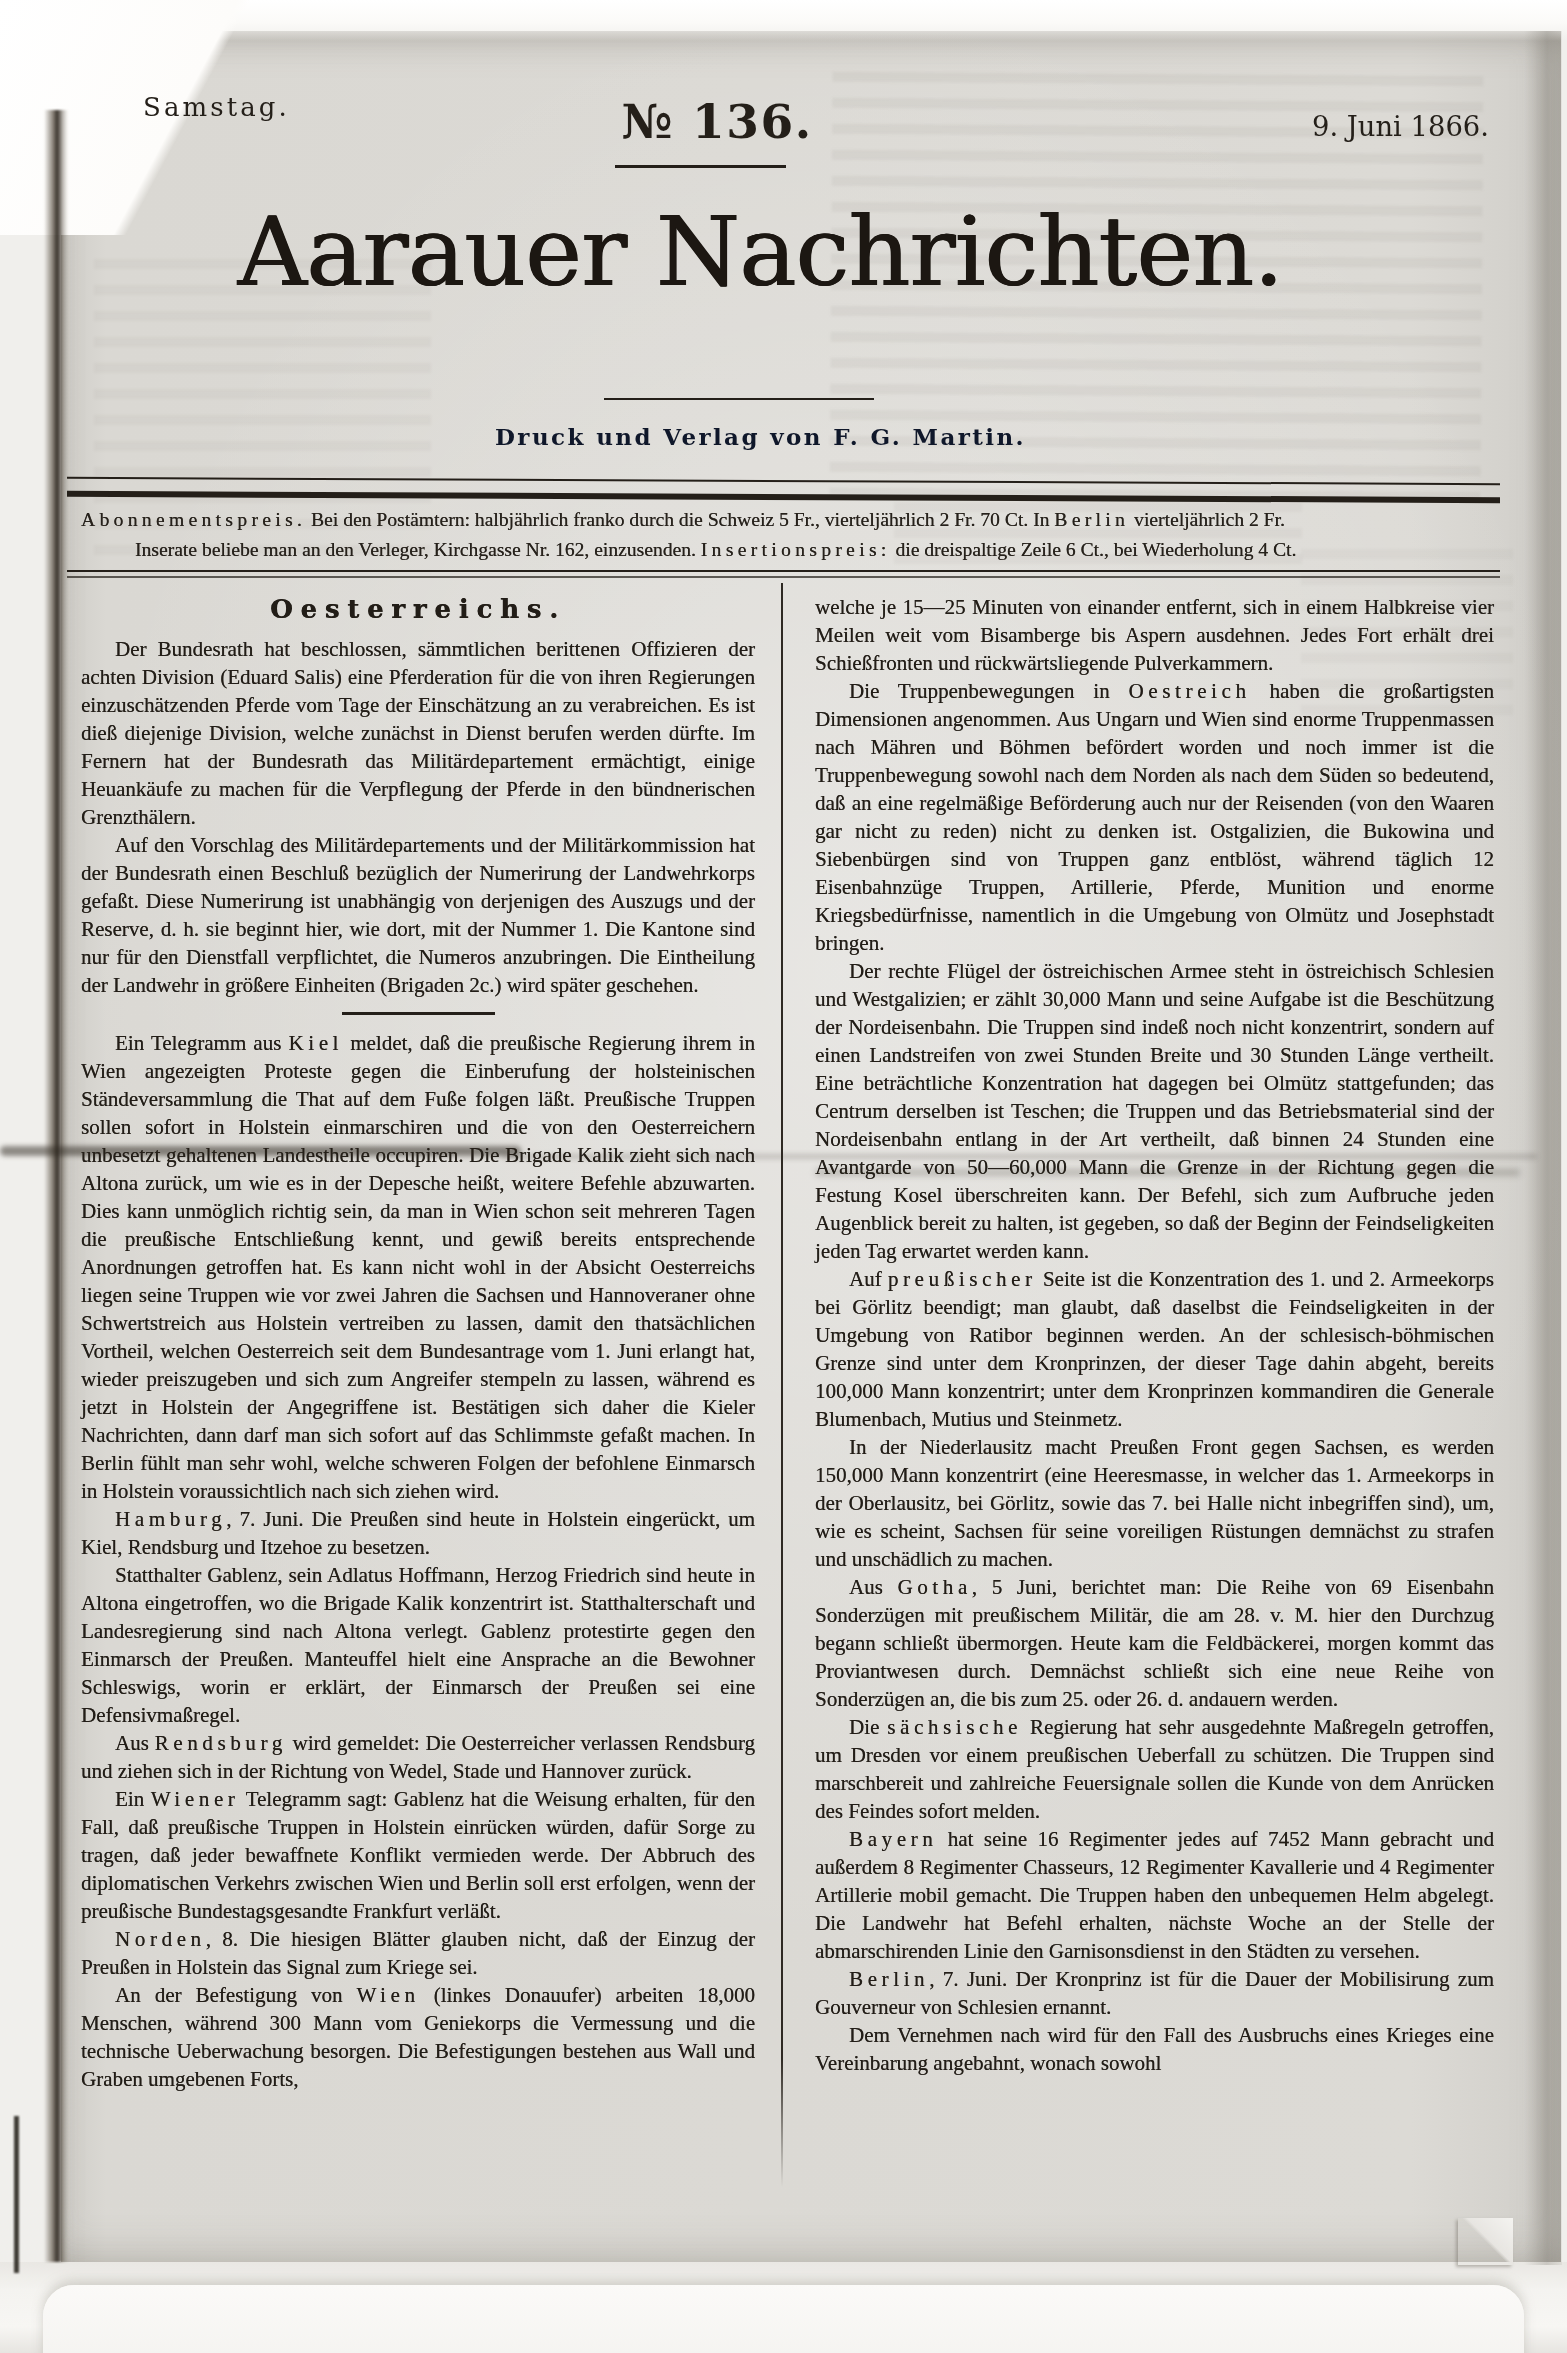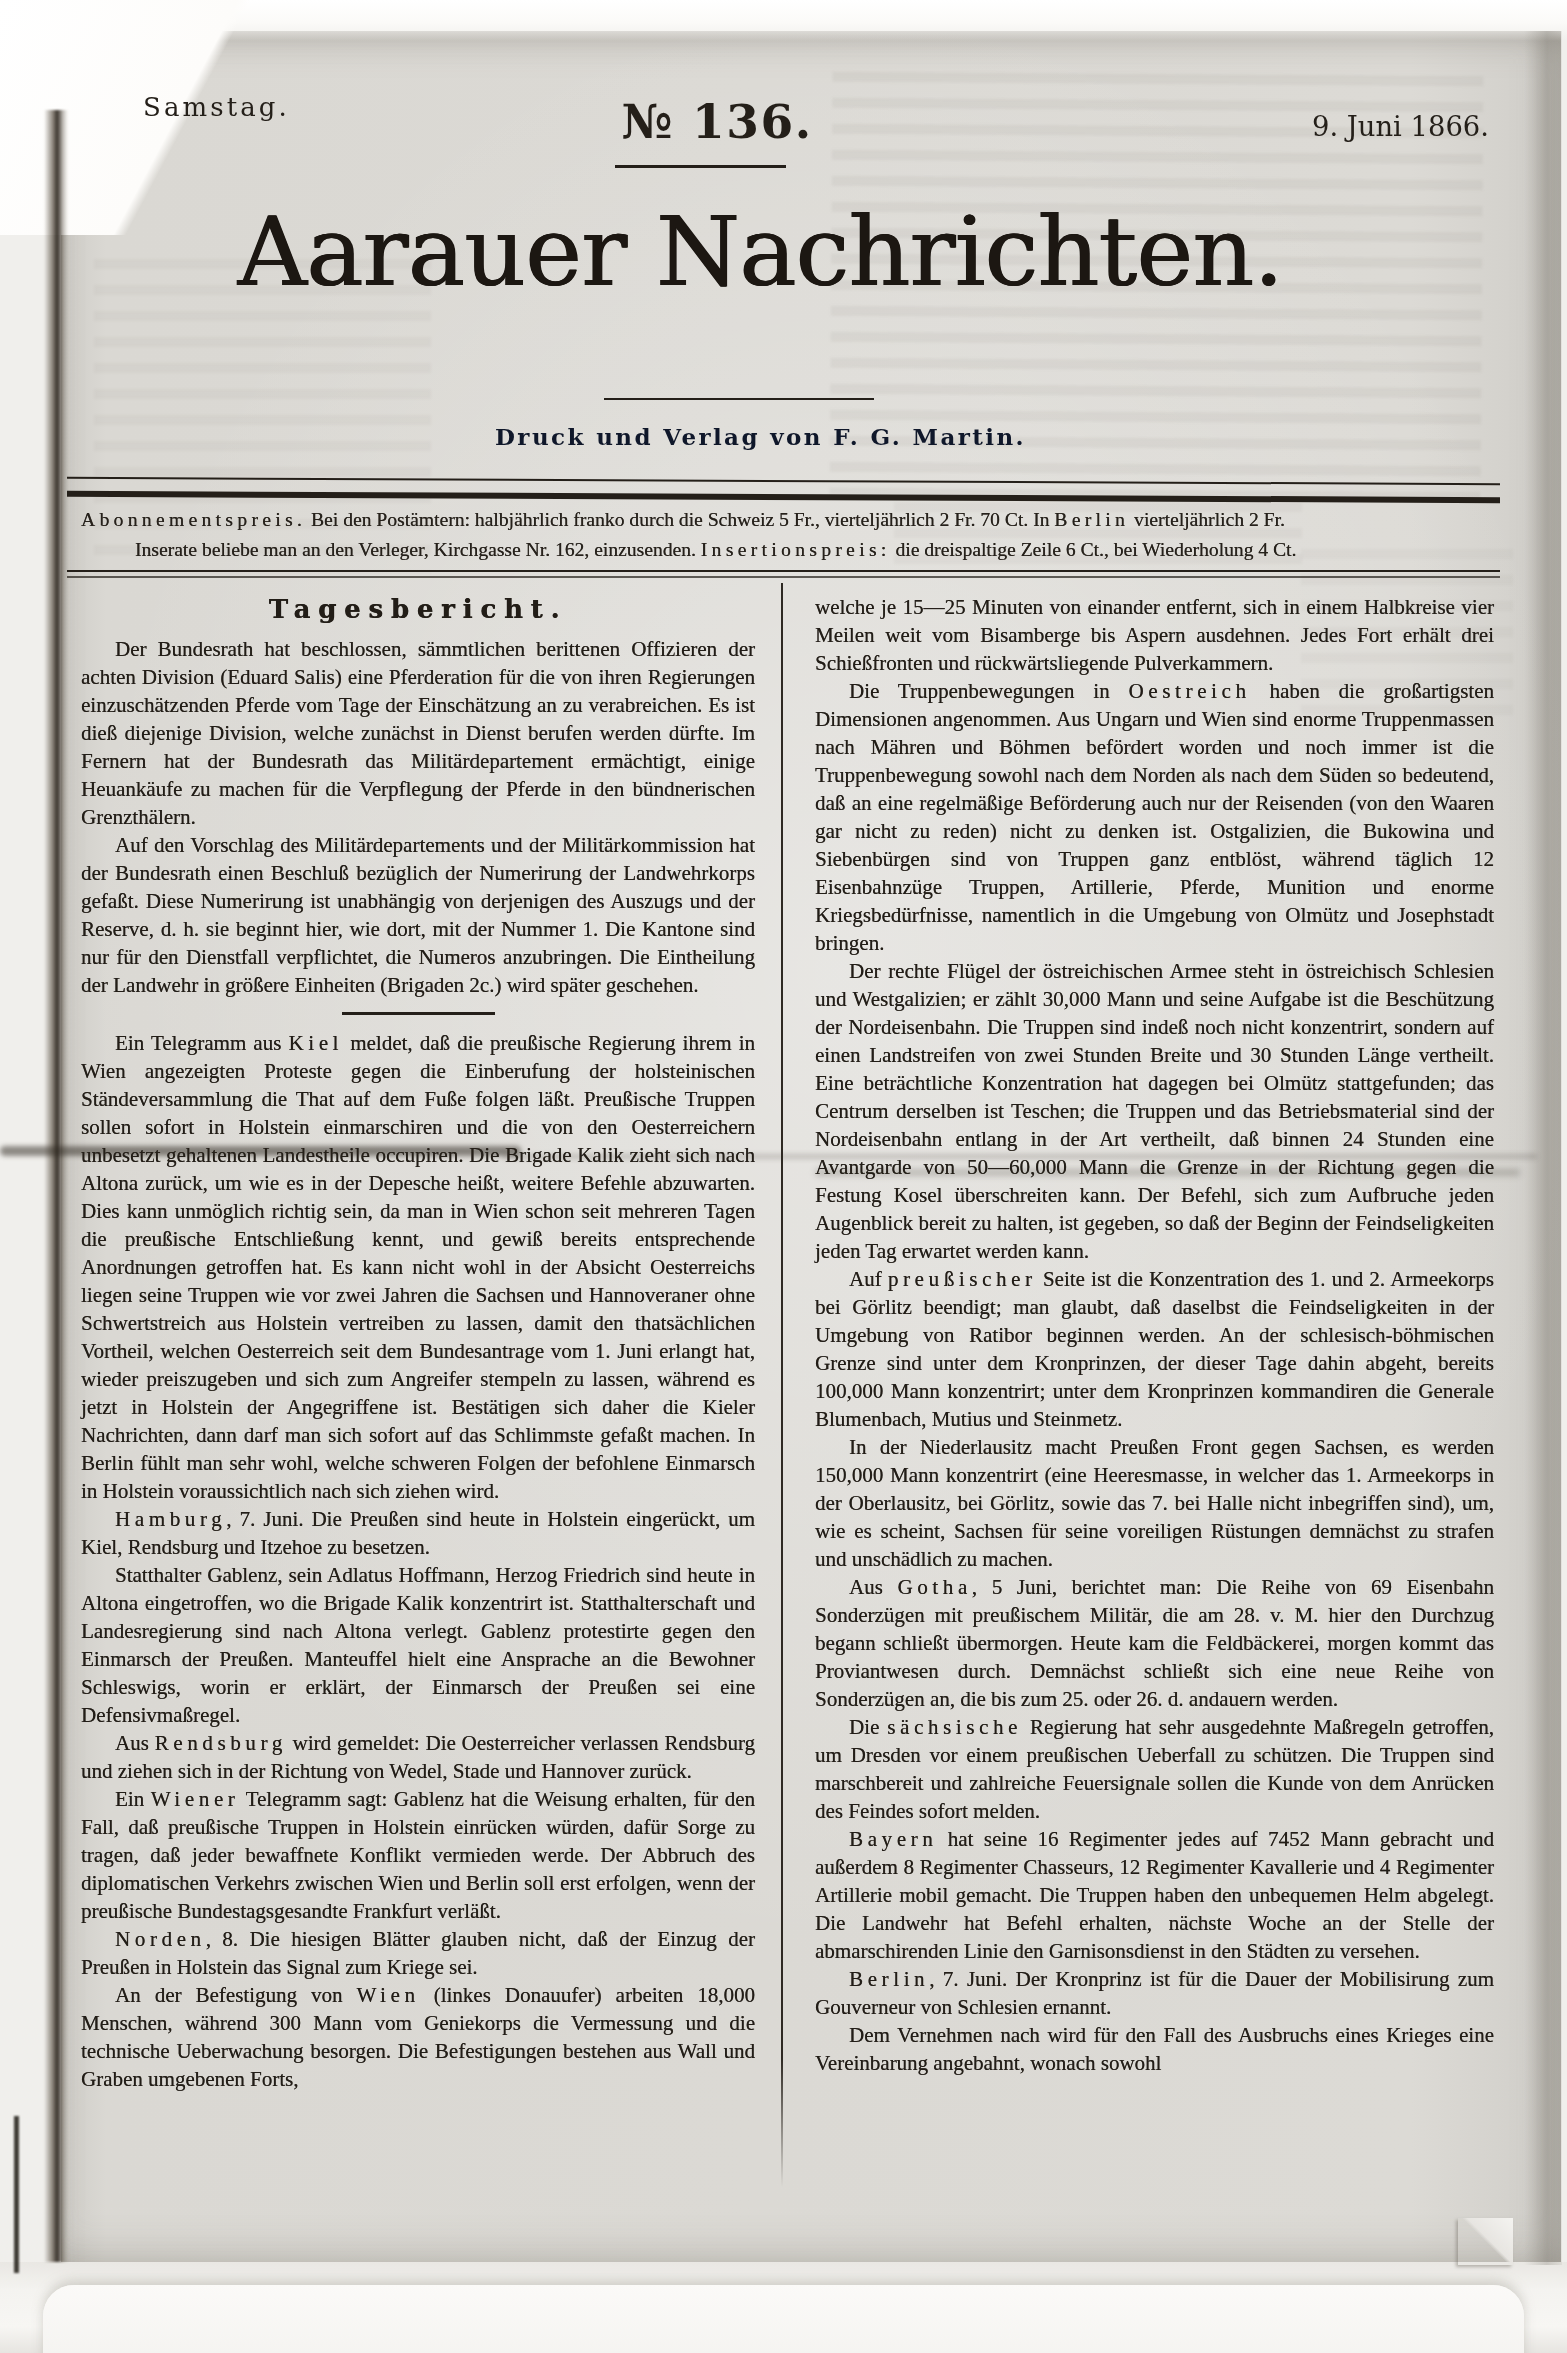--- a/index.html
+++ b/index.html
@@ -120,21 +120,21 @@
   <div class="masthead m2">
       <p class="para noindent"><span>Inserate beliebe man an den Verleger, Kirchgasse Nr. 162, einzusenden.  </span><span class="sperr">Insertionspreis:</span><span> die dreispaltige Zeile 6 Ct., bei Wiederholung 4 Ct.</span></p>
     </div>
 
   <div class="rule r-bot1"></div>
   <div class="rule r-bot2"></div>
 
   <div class="col-divider"></div>
 
   <div class="column left">
-      <div class="col-heading">Tagesbericht.</div>
+      <div class="col-heading">Oesterreichs.</div>
       <p class="para"><span>Der Bundesrath hat beschlossen, sämmtlichen berittenen Offizieren der achten Division (Eduard Salis) eine Pferderation für die von ihren Regierungen einzuschätzenden Pferde vom Tage der Einschätzung an zu verabreichen.  Es ist dieß diejenige Division, welche zunächst in Dienst berufen werden dürfte.  Im Fernern hat der Bundesrath das Militärdepartement ermächtigt, einige Heuankäufe zu machen für die Verpflegung der Pferde in den bündnerischen Grenzthälern.</span></p>
       <p class="para"><span>Auf den Vorschlag des Militärdepartements und der Militärkommission hat der Bundesrath einen Beschluß bezüglich der Numerirung der Landwehrkorps gefaßt.  Diese Numerirung ist unabhängig von derjenigen des Auszugs und der Reserve, d. h. sie beginnt hier, wie dort, mit der Nummer 1.  Die Kantone sind nur für den Dienstfall verpflichtet, die Numeros anzubringen.  Die Eintheilung der Landwehr in größere Einheiten (Brigaden 2c.) wird später geschehen.</span></p>
       <div class="sep-rule"></div>
       <p class="para"><span>Ein Telegramm aus </span><span class="sperr">Kiel</span><span> meldet, daß die preußische Regierung ihrem in Wien angezeigten Proteste gegen die Einberufung der holsteinischen Ständeversammlung die That auf dem Fuße folgen läßt.  Preußische Truppen sollen sofort in Holstein einmarschiren und die von den Oesterreichern unbesetzt gehaltenen Landestheile occupiren.  Die Brigade Kalik zieht sich nach Altona zurück, um wie es in der Depesche heißt, weitere Befehle abzuwarten.  Dies kann unmöglich richtig sein, da man in Wien schon seit mehreren Tagen die preußische Entschließung kennt, und gewiß bereits entsprechende Anordnungen getroffen hat.  Es kann nicht wohl in der Absicht Oesterreichs liegen seine Truppen wie vor zwei Jahren die Sachsen und Hannoveraner ohne Schwertstreich aus Holstein vertreiben zu lassen, damit den thatsächlichen Vortheil, welchen Oesterreich seit dem Bundesantrage vom 1. Juni erlangt hat, wieder preiszugeben und sich zum Angreifer stempeln zu lassen, während es jetzt in Holstein der Angegriffene ist.  Bestätigen sich daher die Kieler Nachrichten, dann darf man sich sofort auf das Schlimmste gefaßt machen.  In Berlin fühlt man sehr wohl, welche schweren Folgen der befohlene Einmarsch in Holstein voraussichtlich nach sich ziehen wird.</span></p>
       <p class="para"><span class="sperr">Hamburg</span><span>, 7. Juni.  Die Preußen sind heute in Holstein eingerückt, um Kiel, Rendsburg und Itzehoe zu besetzen.</span></p>
       <p class="para"><span>Statthalter Gablenz, sein Adlatus Hoffmann, Herzog Friedrich sind heute in Altona eingetroffen, wo die Brigade Kalik konzentrirt ist.  Statthalterschaft und Landesregierung sind nach Altona verlegt.  Gablenz protestirte gegen den Einmarsch der Preußen.  Manteuffel hielt eine Ansprache an die Bewohner Schleswigs, worin er erklärt, der Einmarsch der Preußen sei eine Defensivmaßregel.</span></p>
       <p class="para"><span>Aus </span><span class="sperr">Rendsburg</span><span> wird gemeldet: Die Oesterreicher verlassen Rendsburg und ziehen sich in der Richtung von Wedel, Stade und Hannover zurück.</span></p>
       <p class="para"><span>Ein </span><span class="sperr">Wiener</span><span> Telegramm sagt: Gablenz hat die Weisung erhalten, für den Fall, daß preußische Truppen in Holstein einrücken würden, dafür Sorge zu tragen, daß jeder bewaffnete Konflikt vermieden werde.  Der Abbruch des diplomatischen Verkehrs zwischen Wien und Berlin soll erst erfolgen, wenn der preußische Bundestagsgesandte Frankfurt verläßt.</span></p>
       <p class="para"><span class="sperr">Norden</span><span>, 8.  Die hiesigen Blätter glauben nicht, daß der Einzug der Preußen in Holstein das Signal zum Kriege sei.</span></p>
       <p class="para"><span>An der Befestigung von </span><span class="sperr">Wien</span><span> (linkes Donauufer) arbeiten 18,000 Menschen, während 300 Mann vom Geniekorps die Vermessung und die technische Ueberwachung besorgen.  Die Befestigungen bestehen aus Wall und Graben umgebenen Forts,</span></p>

